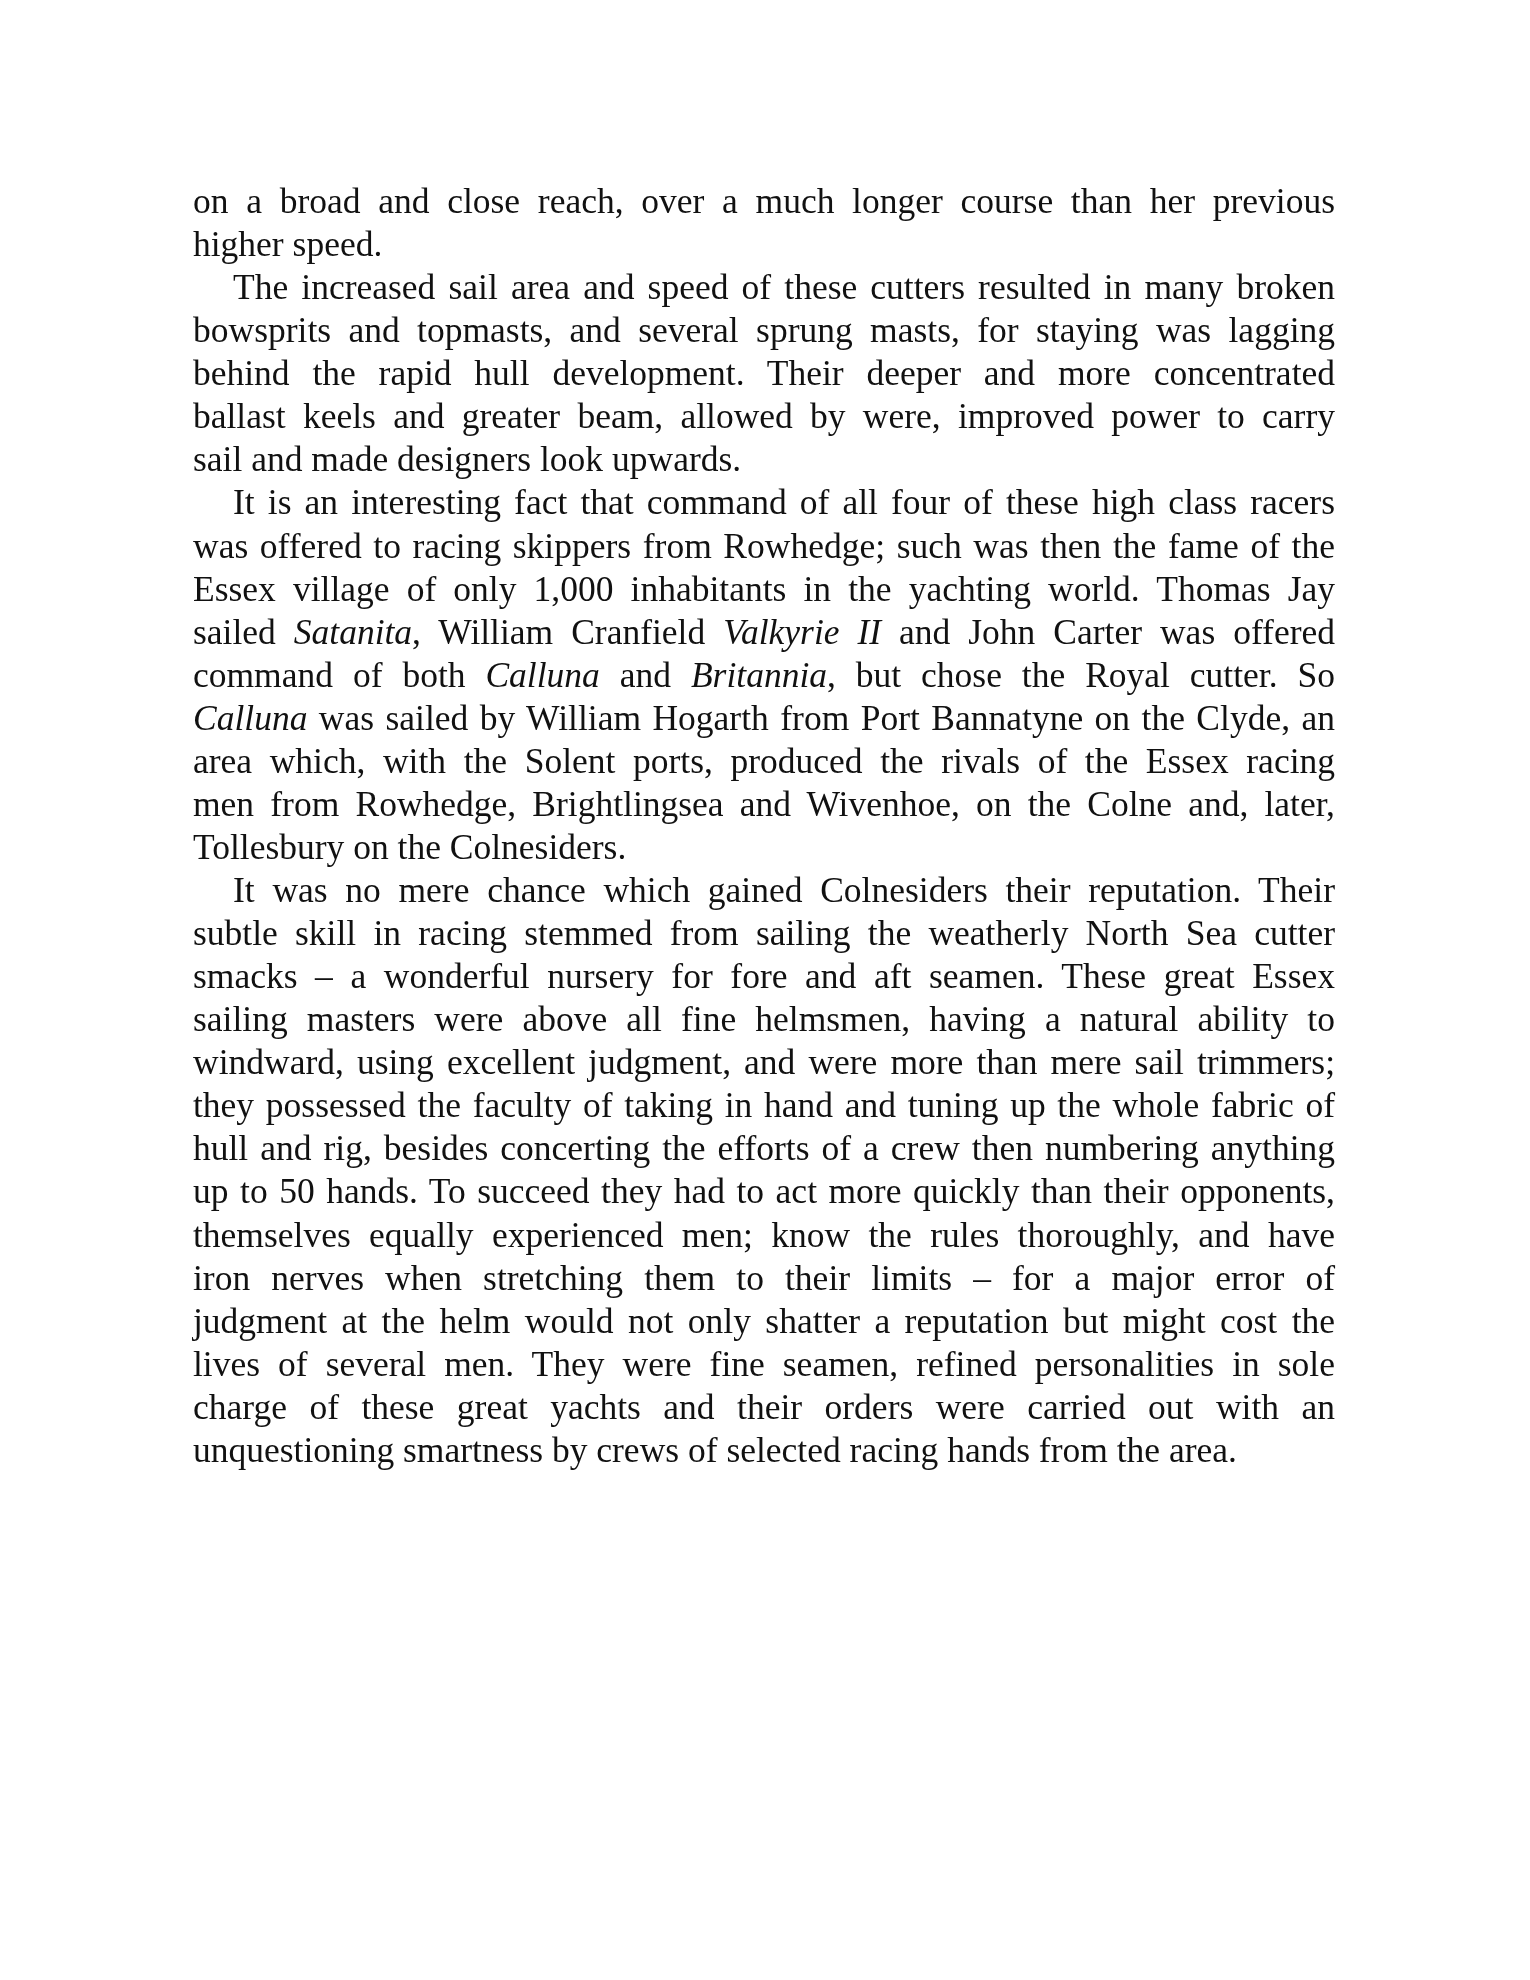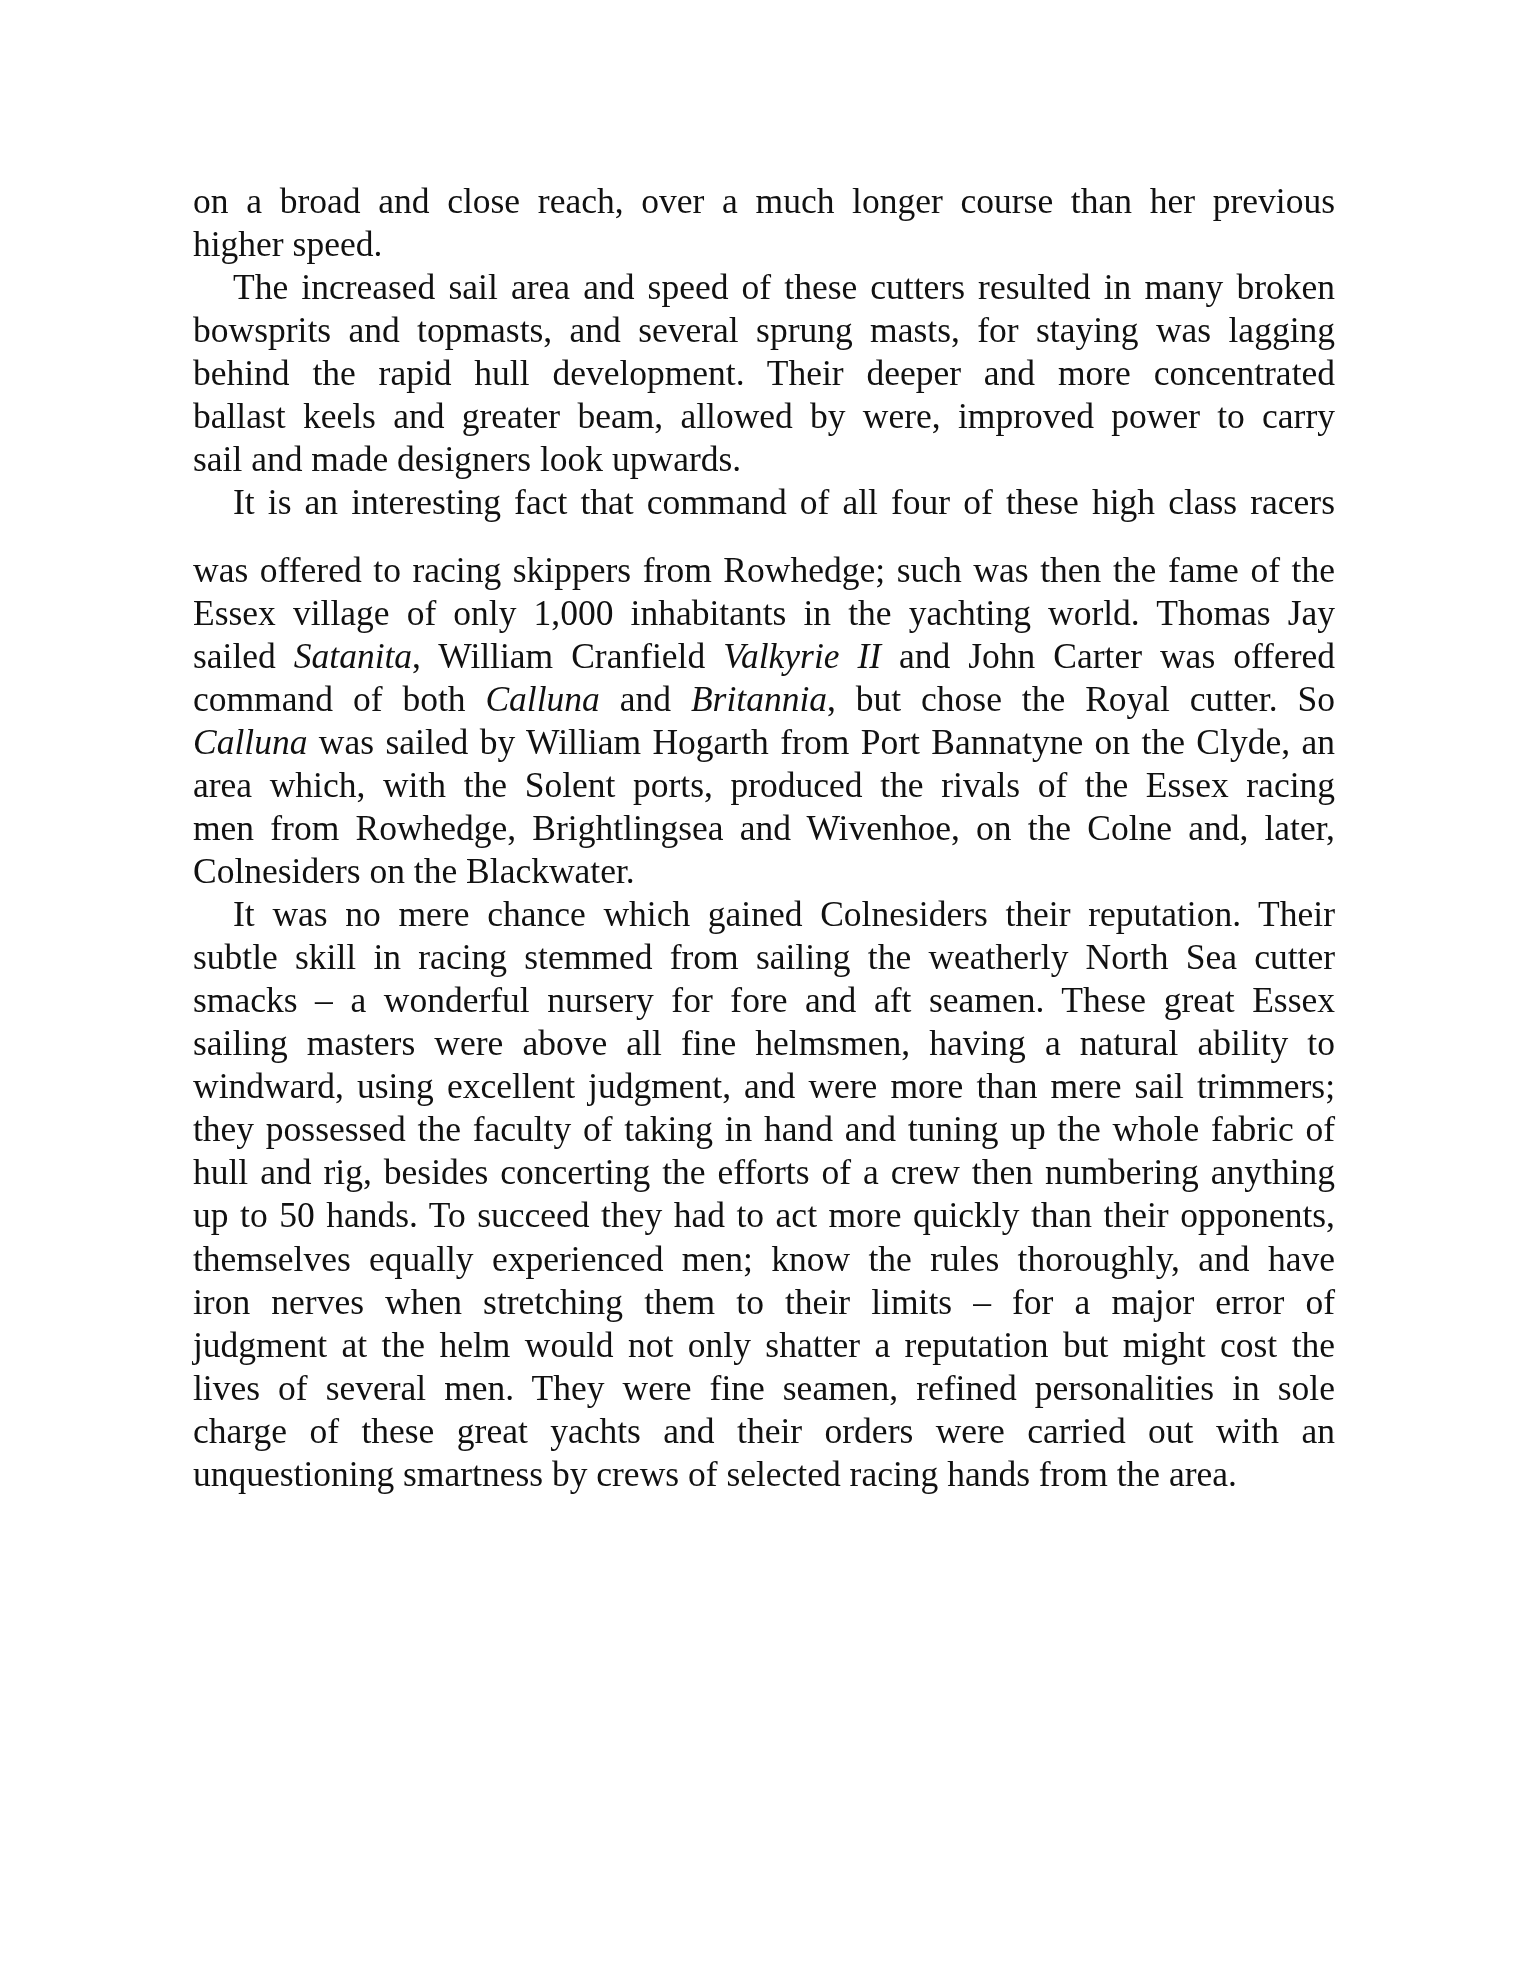--- a/index.html
+++ b/index.html
@@ -38,28 +38,28 @@
     </div>
     <div class="para">
       <div class="line indent" style="white-space: nowrap; text-align-last: justify;"><span class="seg" style="white-space: normal;">The increased sail area and speed of these cutters resulted in many broken</span></div>
       <div class="line" style="white-space: nowrap; text-align-last: justify;"><span class="seg" style="white-space: normal;">bowsprits and topmasts, and several sprung masts, for staying was lagging</span></div>
       <div class="line" style="white-space: nowrap; text-align-last: justify;"><span class="seg" style="white-space: normal;">behind the rapid hull development. Their deeper and more concentrated</span></div>
       <div class="line" style="white-space: nowrap; text-align-last: justify;"><span class="seg" style="white-space: normal;">ballast keels and greater beam, allowed by were, improved power to carry</span></div>
       <div class="line last" style="white-space: nowrap;"><span class="seg" style="white-space: normal;">sail and made designers look upwards.</span></div>
     </div>
     <div class="para">
       <div class="line indent" style="white-space: nowrap; text-align-last: justify;"><span class="seg" style="white-space: normal;">It is an interesting fact that command of all four of these high class racers</span></div>
-      <div class="line" style="white-space: nowrap; text-align-last: justify; margin-top: 24px;"><span class="seg" style="white-space: normal;">was offered to racing skippers from Rowhedge; such was then the fame of the</span></div>
+      <div class="line" style="white-space: nowrap; text-align-last: justify;"><span class="seg" style="white-space: normal;">was offered to racing skippers from Rowhedge; such was then the fame of the</span></div>
       <div class="line" style="white-space: nowrap; text-align-last: justify;"><span class="seg" style="white-space: normal; margin-top: 43px;">Essex village of only 1,000 inhabitants in the yachting world. Thomas Jay</span></div>
       <div class="line" style="white-space: nowrap; text-align-last: justify;"><span class="seg" style="white-space: normal;">sailed </span><span class="seg it" style="white-space: normal;">Satanita</span><span class="seg" style="white-space: normal;">, William Cranfield </span><span class="seg it" style="white-space: normal;">Valkyrie II</span><span class="seg" style="white-space: normal;"> and John Carter was offered</span></div>
       <div class="line" style="white-space: nowrap; text-align-last: justify; word-spacing: 0.00142045px;"><span class="seg" style="white-space: normal;">command of both </span><span class="seg it" style="white-space: normal;">Calluna</span><span class="seg" style="white-space: normal;"> and </span><span class="seg it" style="white-space: normal;">Britannia</span><span class="seg" style="white-space: normal;">, but chose the Royal cutter. So</span></div>
       <div class="line" style="white-space: nowrap; text-align-last: justify;"><span class="seg it" style="white-space: normal;">Calluna</span><span class="seg" style="white-space: normal;"> was sailed by William Hogarth from Port Bannatyne on the Clyde, an</span></div>
       <div class="line" style="white-space: nowrap; text-align-last: justify;"><span class="seg" style="white-space: normal;">area which, with the Solent ports, produced the rivals of the Essex racing</span></div>
       <div class="line" style="white-space: nowrap; text-align-last: justify;"><span class="seg" style="white-space: normal;">men from Rowhedge, Brightlingsea and Wivenhoe, on the Colne and, later,</span></div>
-      <div class="line last" style="white-space: nowrap;"><span class="seg" style="white-space: normal;">Colnesiders on the Blackwater.</span></div>
+      <div class="line last" style="white-space: nowrap;"><span class="seg" style="white-space: normal;">Tollesbury on the Colnesiders.</span></div>
     </div>
     <div class="para">
       <div class="line indent" style="white-space: nowrap; text-align-last: justify;"><span class="seg" style="white-space: normal;">It was no mere chance which gained Colnesiders their reputation. Their</span></div>
       <div class="line" style="white-space: nowrap; text-align-last: justify;"><span class="seg" style="white-space: normal;">subtle skill in racing stemmed from sailing the weatherly North Sea cutter</span></div>
       <div class="line" style="white-space: nowrap; text-align-last: justify;"><span class="seg" style="white-space: normal;">smacks – a wonderful nursery for fore and aft seamen. These great Essex</span></div>
       <div class="line" style="white-space: nowrap; text-align-last: justify;"><span class="seg" style="white-space: normal;">sailing masters were above all fine helmsmen, having a natural ability to</span></div>
       <div class="line" style="white-space: nowrap; text-align-last: justify;"><span class="seg" style="white-space: normal;">windward, using excellent judgment, and were more than mere sail trimmers;</span></div>
       <div class="line" style="white-space: nowrap; text-align-last: justify;"><span class="seg" style="white-space: normal;">they possessed the faculty of taking in hand and tuning up the whole fabric of</span></div>
       <div class="line" style="white-space: nowrap; text-align-last: justify;"><span class="seg" style="white-space: normal;">hull and rig, besides concerting the efforts of a crew then numbering anything</span></div>
       <div class="line" style="white-space: nowrap; text-align-last: justify;"><span class="seg" style="white-space: normal;">up to 50 hands. To succeed they had to act more quickly than their opponents,</span></div>

